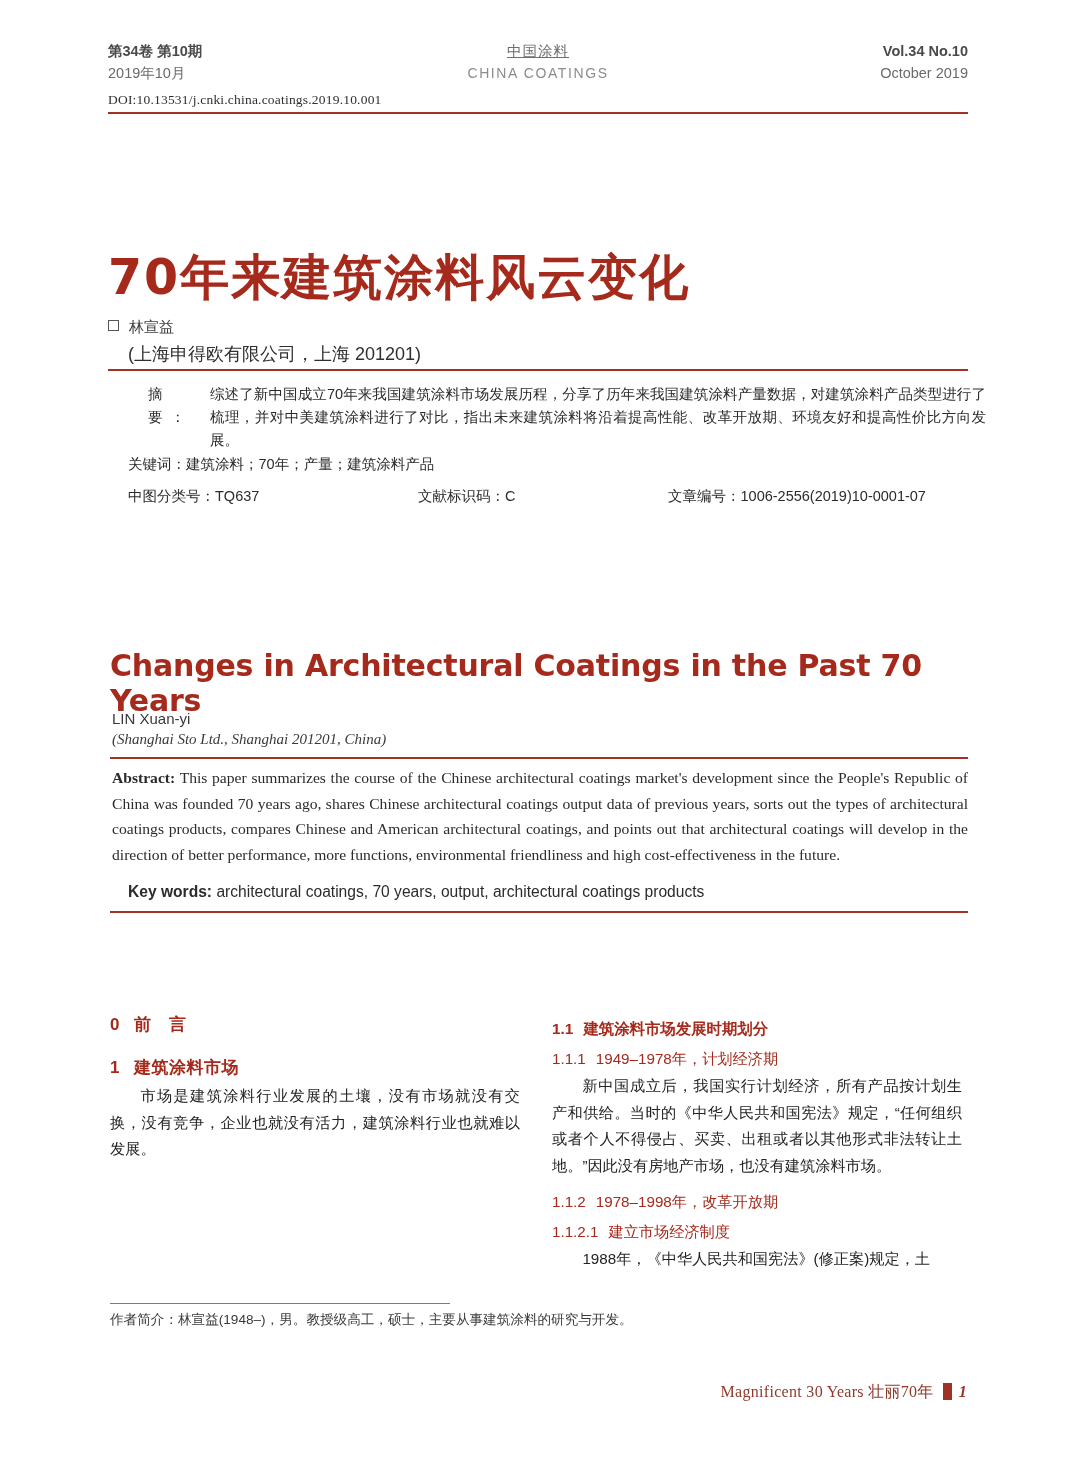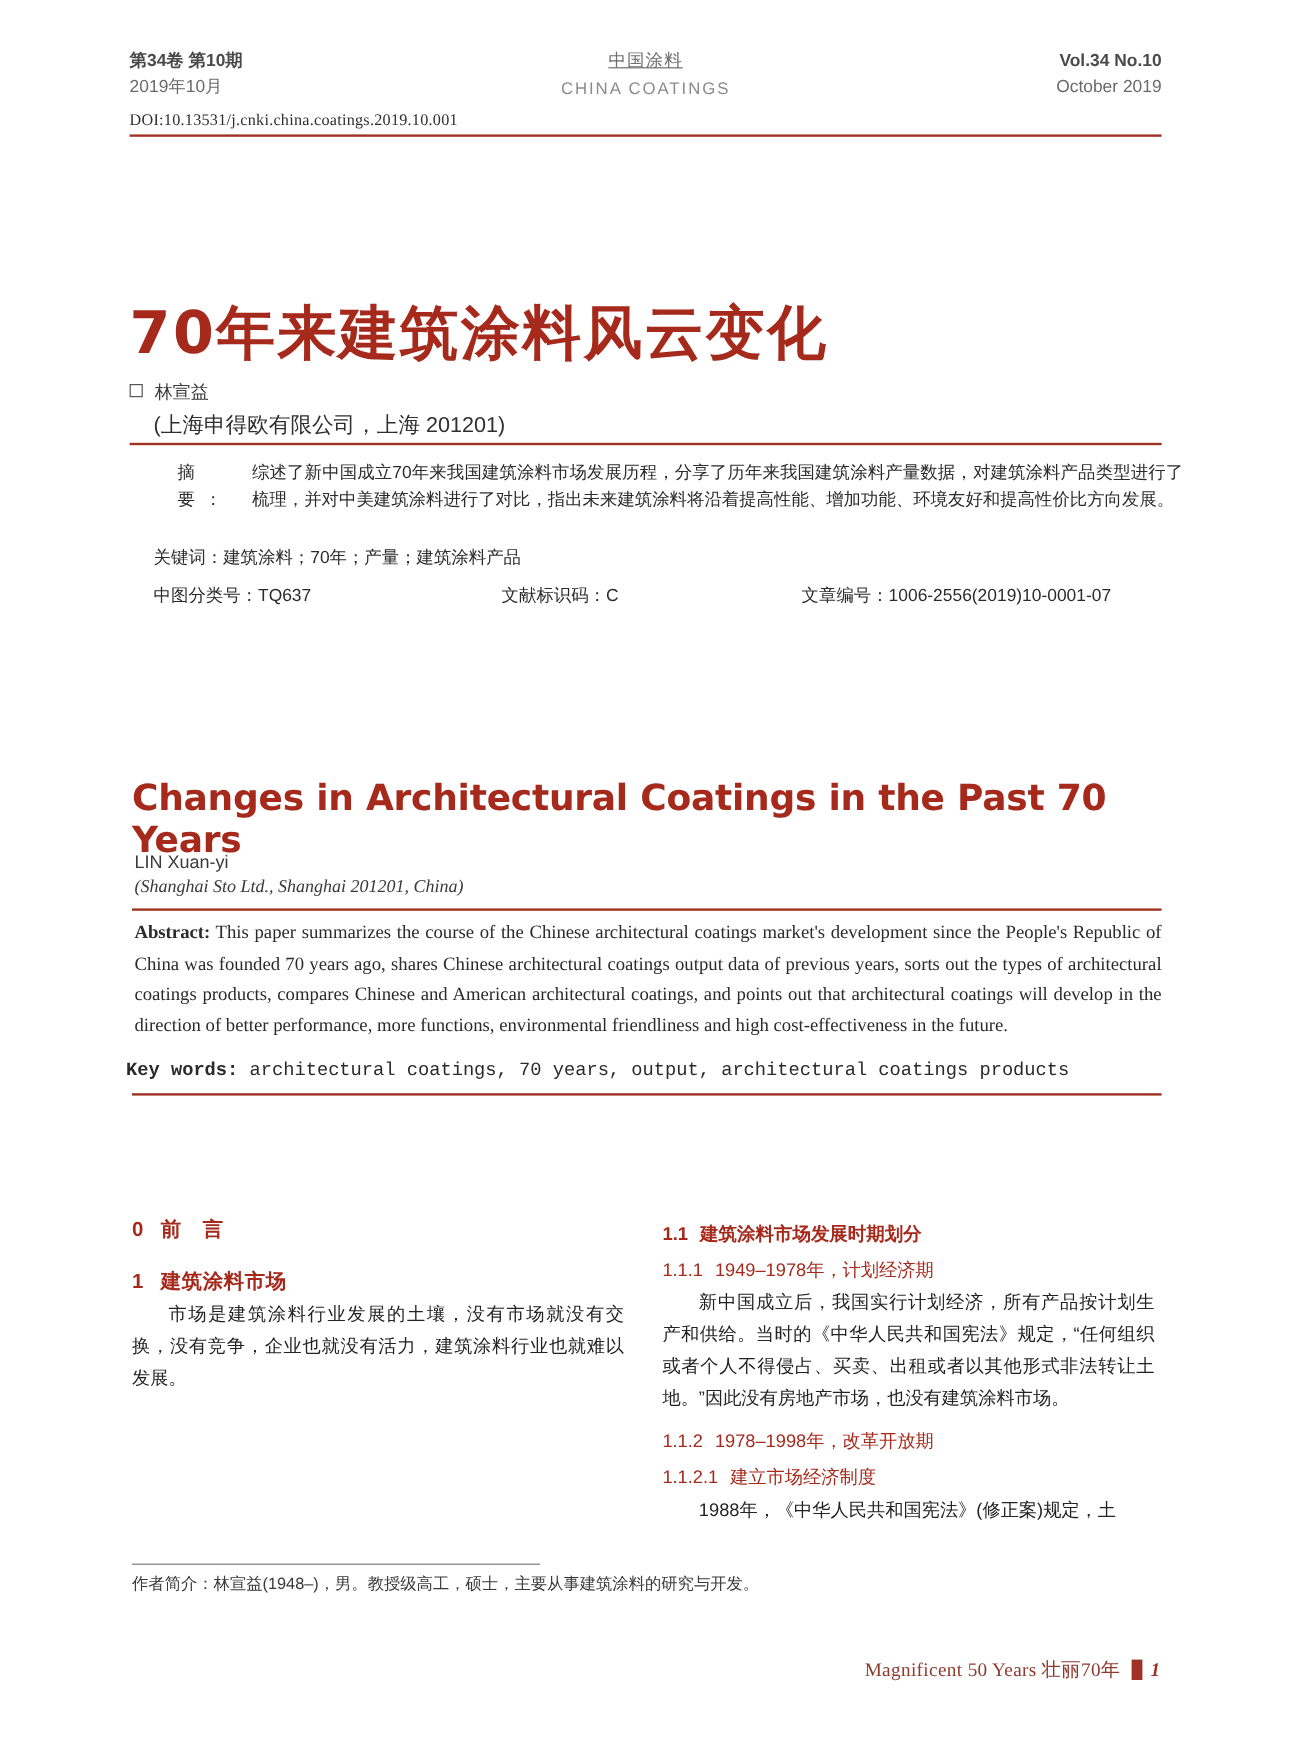--- a/index.html
+++ b/index.html
@@ -194,24 +194,24 @@
     width: 856px;
     font-family: "Liberation Serif", serif;
     font-size: 15.6px;
     line-height: 25.5px;
     color: #2b2b2b;
     text-align: justify;
   }
   .en-abs b { font-weight: bold; }
   .en-key {
     position: absolute;
-    left: 105px;
+    left: 128px;
     top: 883px;
     width: 856px;
-    font-family: Liberation Mono, monospace;
+    font-family: Liberation Sans, sans-serif;
     font-size: 15.6px;
     color: #2b2b2b;
   }
   .en-key b { font-weight: bold; }
   .en-rule2 {
     position: absolute;
     left: 110px;
     top: 911px;
     width: 858px;
     height: 2px;
@@ -325,21 +325,21 @@
 
   <div class="cn-title">70年来建筑涂料风云变化</div>
   <div class="cn-author">
     <span class="sq"></span><span>林宣益</span>
   </div>
   <div class="cn-affil">(上海申得欧有限公司，上海   201201)</div>
   <div class="cn-rule"></div>
 
   <div class="cn-abs">
     <span class="lbl">摘　要：</span>
-    <div class="body">综述了新中国成立70年来我国建筑涂料市场发展历程，分享了历年来我国建筑涂料产量数据，对建筑涂料产品类型进行了梳理，并对中美建筑涂料进行了对比，指出未来建筑涂料将沿着提高性能、增加功能、环境友好和提高性价比方向发展。</div>
+    <div class="body">综述了新中国成立70年来我国建筑涂料市场发展历程，分享了历年来我国建筑涂料产量数据，对建筑涂料产品类型进行了梳理，并对中美建筑涂料进行了对比，指出未来建筑涂料将沿着提高性能、改革开放期、环境友好和提高性价比方向发展。</div>
   </div>
   <div class="cn-key">关键词：建筑涂料；70年；产量；建筑涂料产品</div>
   <div class="cn-class">
     <span class="c1">中图分类号：TQ637</span>
     <span class="c2">文献标识码：C</span>
     <span class="c3">文章编号：1006-2556(2019)10-0001-07</span>
   </div>
 
   <div class="en-title">Changes in Architectural Coatings in the Past 70 Years</div>
   <div class="en-author">LIN Xuan-yi</div>
@@ -381,16 +381,16 @@
     </div>
     <p class="para">1988年，《中华人民共和国宪法》(修正案)规定，土</p>
   </div>
 
   <div class="fn-rule"></div>
   <div class="footnote">
     <div>作者简介：林宣益(1948–)，男。教授级高工，硕士，主要从事建筑涂料的研究与开发。</div>
   </div>
 
   <div class="footer">
-    <span>Magnificent 50 Years 壮丽70年</span><span class="bar"></span><span class="pg">1</span>
+    <span>Magnificent 30 Years 壮丽70年</span><span class="bar"></span><span class="pg">1</span>
   </div>
 
 </div>
 
 </body></html>

